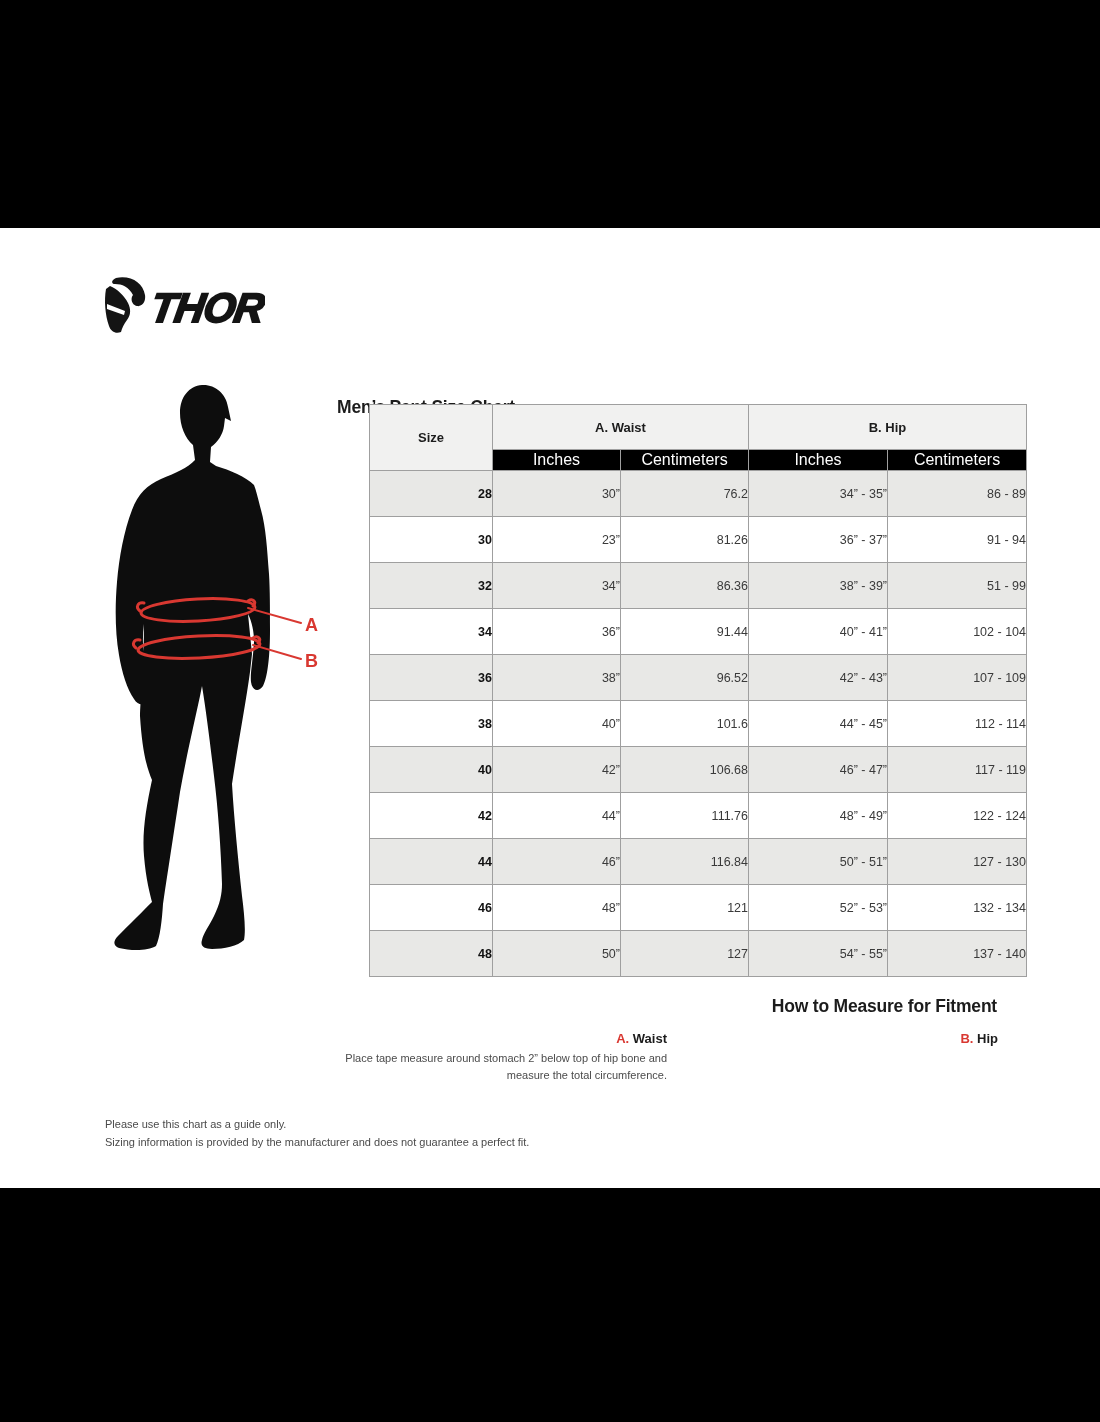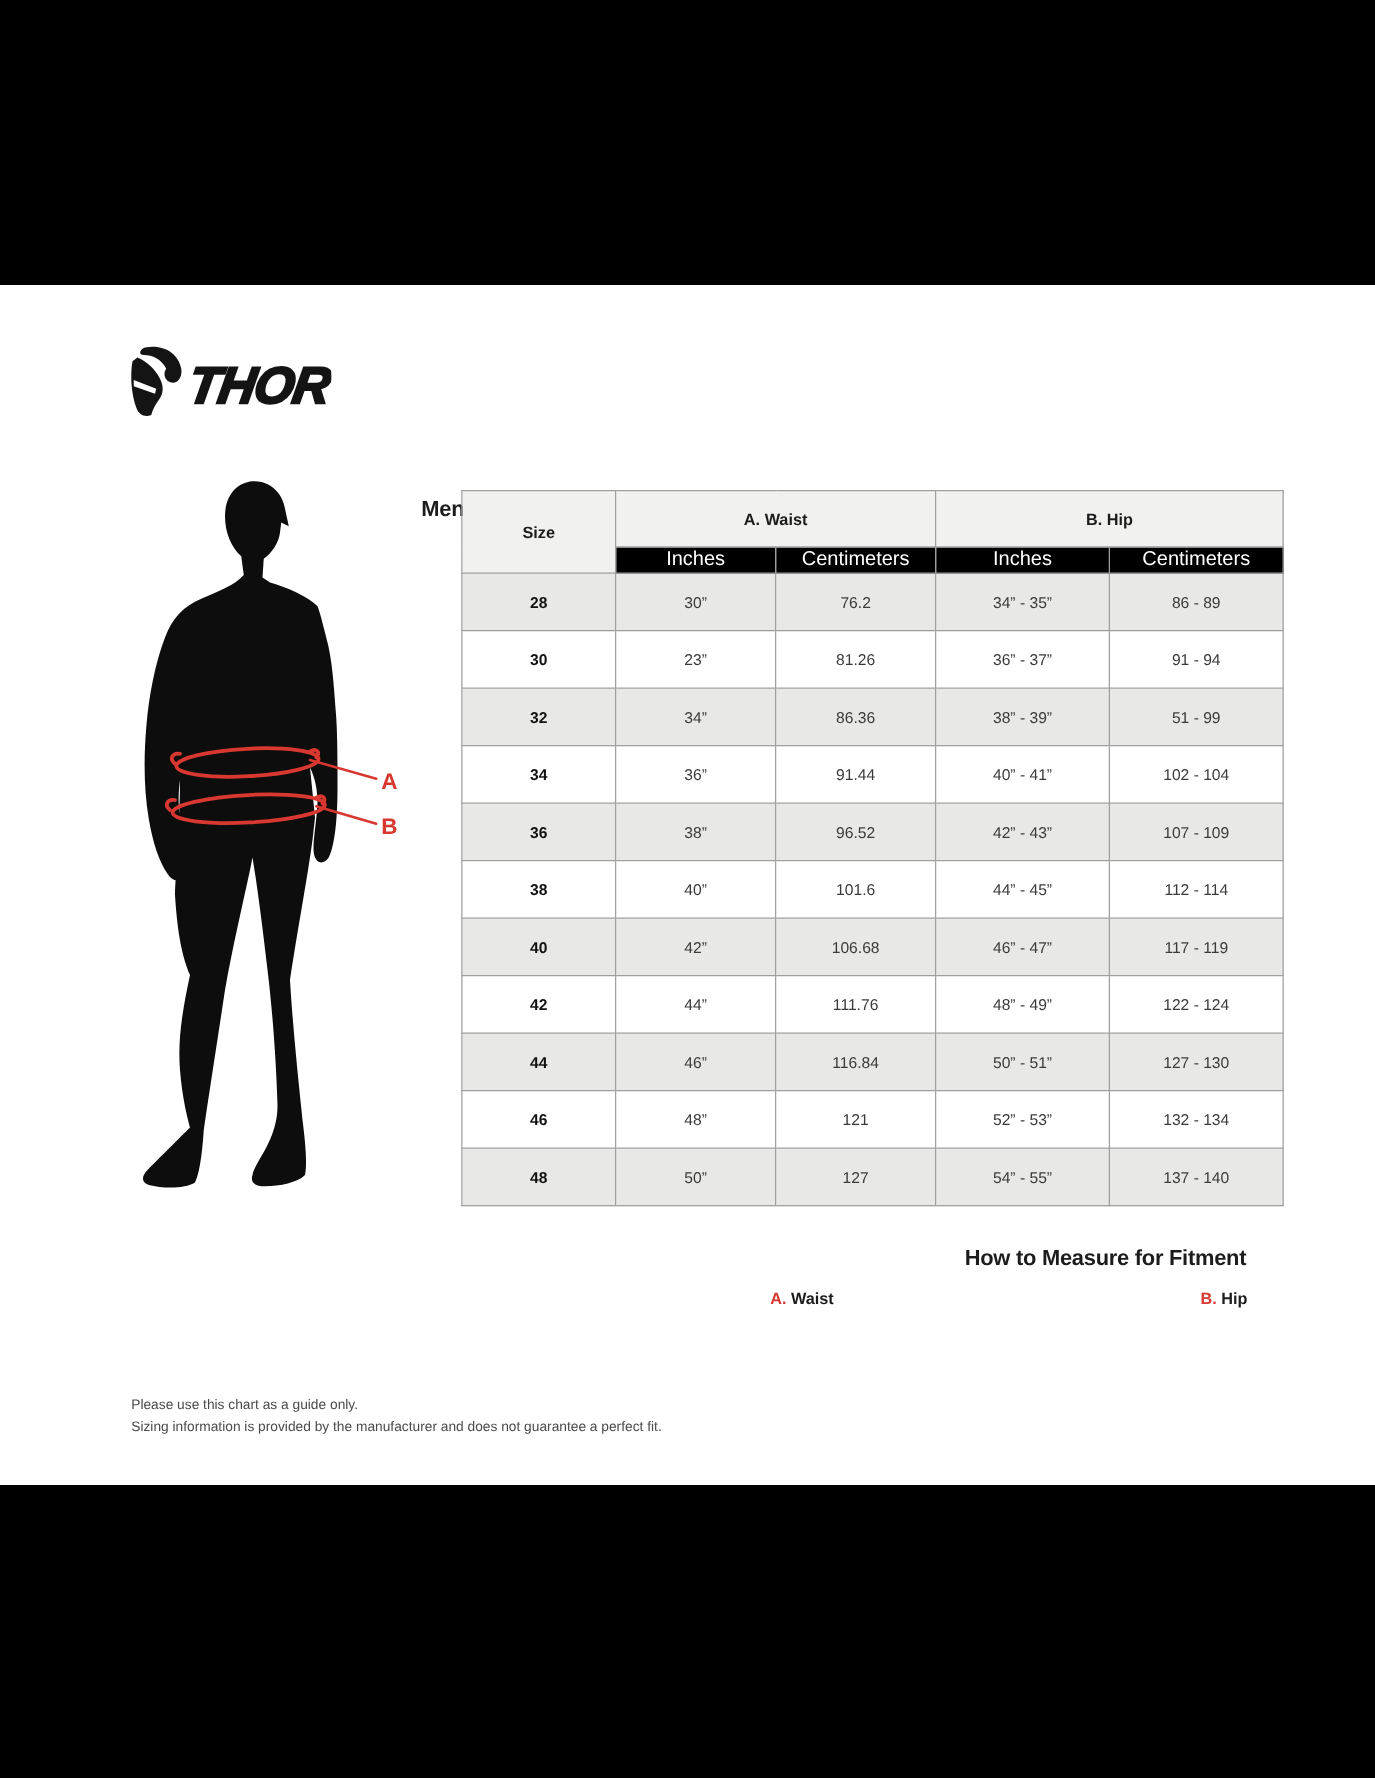--- a/index.html
+++ b/index.html
@@ -19,29 +19,29 @@
 
   
   .figure{position:absolute;left:98px;top:380px;width:245px;height:592px;}
 
   
   .page-title{
     position:absolute;left:337px;top:353px;
     font-size:17.5px;font-weight:bold;color:#1c1c1c;letter-spacing:-0.2px;margin-top:44px;
   }
   
-  .size-table-wrap{position:absolute;left:337px;top:392px;width:657px;padding-left:32px;}
+  .size-table-wrap{position:absolute;left:337px;top:404px;width:657px;padding-left:32px;}
   table.size-table{border-collapse:collapse;width:657px;table-layout:fixed;}
   table.size-table th,table.size-table td{
     border:1px solid #9f9f9f;text-align:center;vertical-align:middle;padding:0;
   }
   .group-row th{height:44px;background:#f1f1f0;font-size:13px;font-weight:bold;color:#1c1c1c;}
   .sub-row th{height:20px;background:#000;color:#fff;font-size:16px;font-weight:normal;}
   th.size-head{background:#f1f1f0;font-size:13px;font-weight:bold;color:#1c1c1c;}
-  tbody.size-body td{height:45px;font-size:12.5px;color:#3a3a3a;background:#fff;}
+  tbody.size-body td{height:45px;font-size:12.5px;color:#3a3a3a;background:#fff;text-align:right;}
   tbody.size-body td:first-child{font-weight:bold;color:#111;}
   tbody.size-body tr:nth-child(odd) td{background:#e8e8e6;}
 
   
   .measure{position:absolute;left:337px;top:996px;width:660px;text-align:right;}
   .measure-heading{font-size:17.5px;font-weight:bold;color:#1c1c1c;letter-spacing:-0.2px;}
   .measure-cols{position:relative;margin-top:14px;height:80px;}
   .measure-col{position:absolute;top:0;}
   .measure-col.a{left:0;width:330px;}
   .measure-col.b{left:346px;width:315px;}
@@ -245,20 +245,21 @@
         </tr>
       </tbody>
   </table>
 </div>
 
 <div class="measure">
   <div class="measure-heading">How to Measure for Fitment</div>
   <div class="measure-cols">
     <div class="measure-col a">
       <div class="measure-sub"><span class="red">A.</span><span> Waist</span></div>
+      <div class="measure-text">Place tape measure around stomach 2” below top of hip bone and measure the total circumference.</div>
     </div>
     <div class="measure-col b">
       <div class="measure-sub"><span class="red">B.</span><span> Hip</span></div>
     </div>
   </div>
 </div>
 
 <div class="footer-note">
   <div>Please use this chart as a guide only.</div>
   <div>Sizing information is provided by the manufacturer and does not guarantee a perfect fit.</div>

